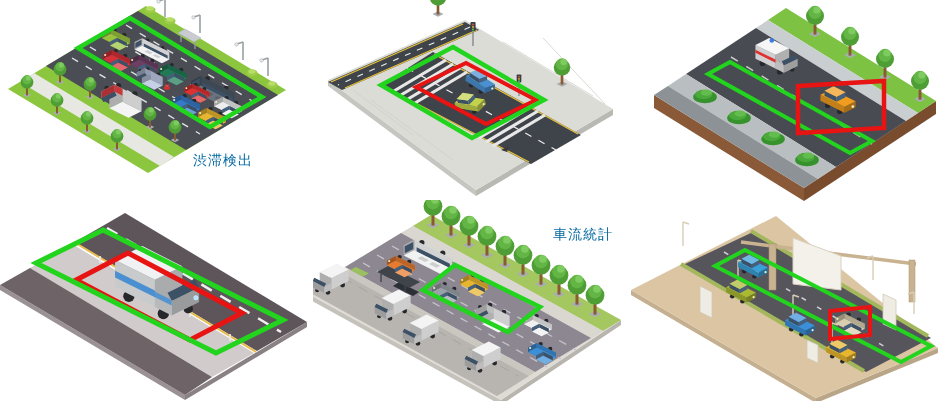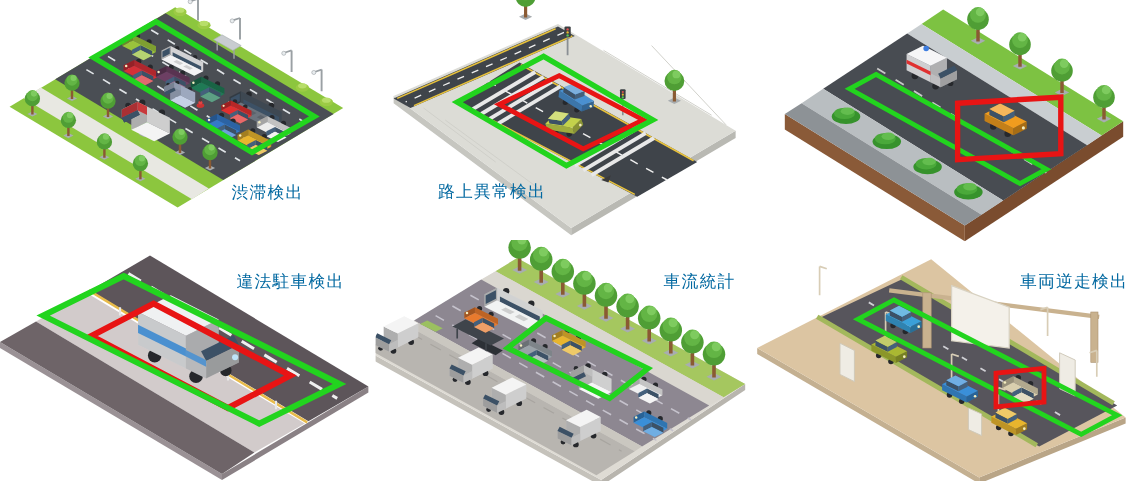--- a/index.html
+++ b/index.html
@@ -359,18 +359,15 @@
     <use href="#g-car" transform="translate(174,128) scale(.85)" style="color:#3a8fd8"></use>
     <use href="#g-car" transform="translate(224,121) rotate(180) scale(.85)" style="color:#d9cfae"></use>
     <use href="#g-car" transform="translate(215,155) scale(.85)" style="color:#e8b52e"></use>
   </g>
   <polygon points="119,50 305,146 275,162 89,66" fill="none" stroke="#22d41e" stroke-width="4"></polygon>
   <polygon points="204,111 244,107 244,135 204,139" fill="none" stroke="#e81414" stroke-width="4"></polygon>
 </svg>
 </div>
 
 <div class="caption" style="left:193px;top:152px">渋滞検出</div>
-<div class="caption" style="left:365px;top:151px">路上異常検出</div>
-<div class="caption" style="left:197px;top:226px">違法駐車検出</div>
 <div class="caption" style="left:553px;top:226px">車流統計</div>
-<div class="caption" style="left:850px;top:226px">車両逆走検出</div>
 
 </div>
 
 </body></html>

